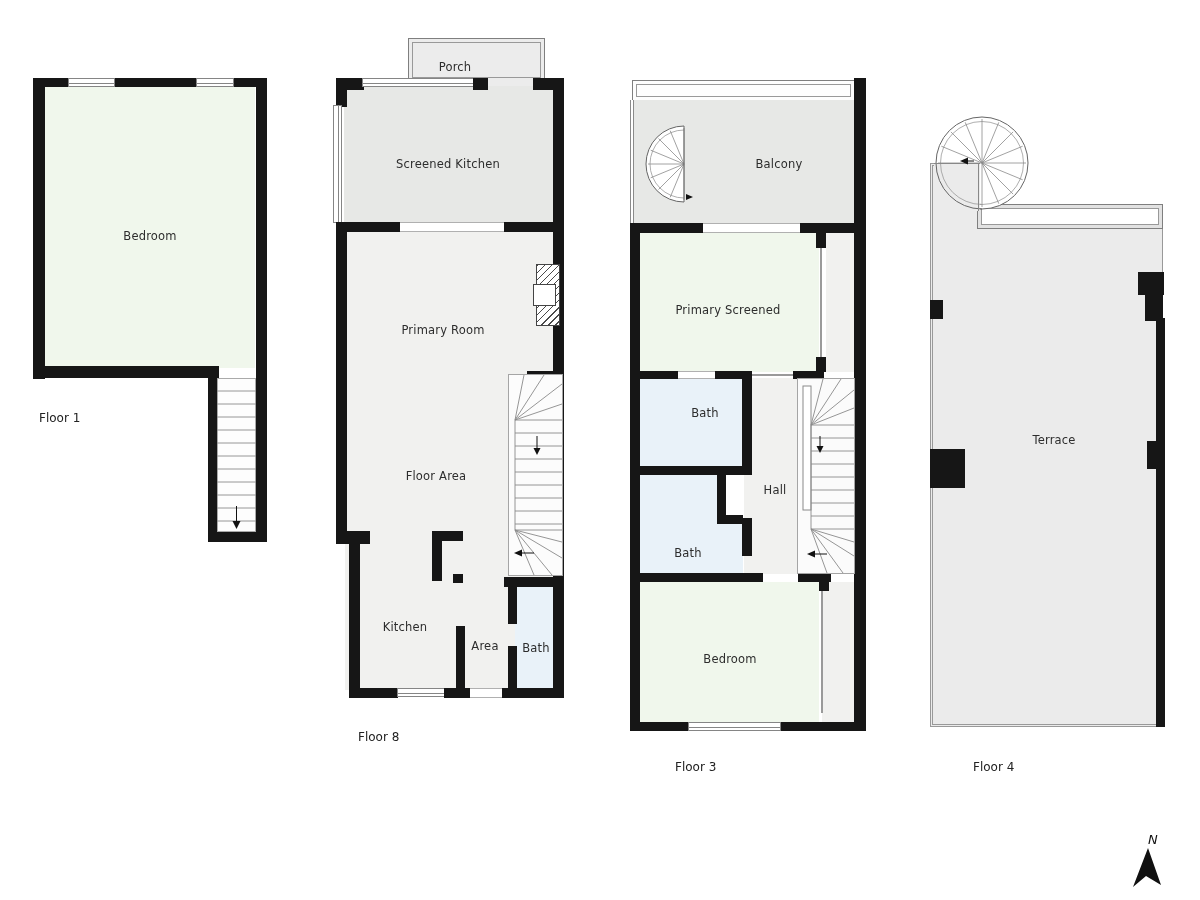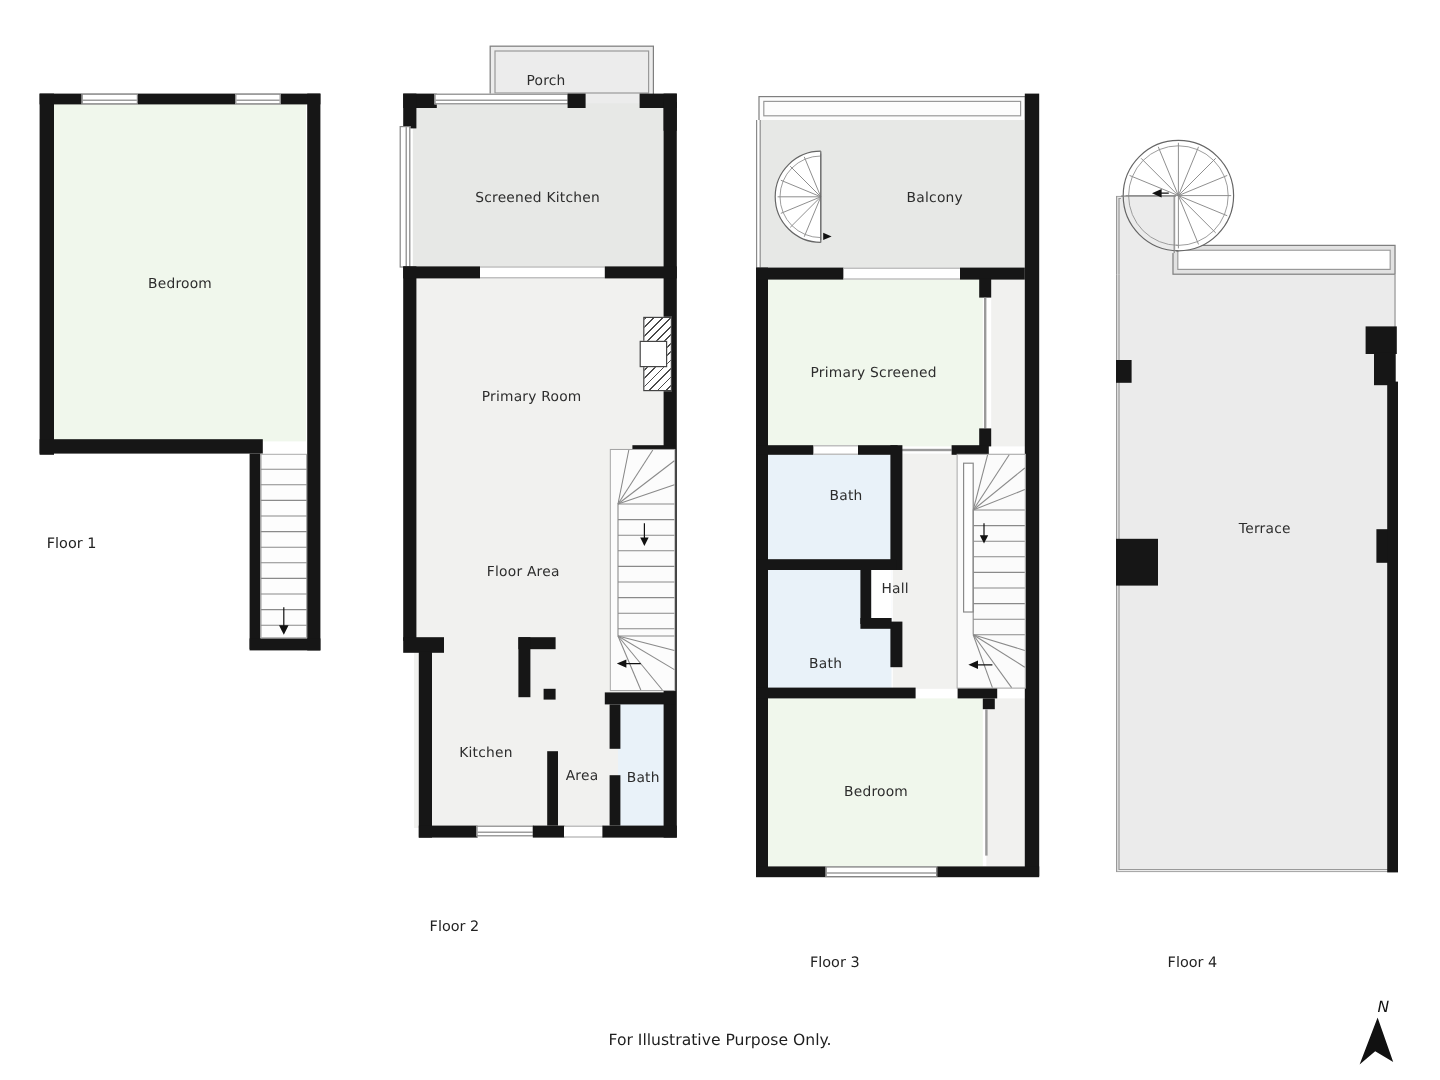--- a/index.html
+++ b/index.html
@@ -20,21 +20,21 @@
   .dooh{position:absolute;background:#fff;border-top:1px solid #b0b0b0;border-bottom:1px solid #b0b0b0;box-sizing:border-box;}
   .tline{position:absolute;background:#9a9a9a;}
   .vedge{position:absolute;background:#fff;border-left:1px solid #8a8a8a;border-right:1px solid #8a8a8a;box-sizing:border-box;}
   .nest{position:absolute;border:1px solid #7f7f7f;box-sizing:border-box;}
   .nest-inner{position:absolute;left:3px;top:3px;right:3px;bottom:3px;border:1px solid #999;box-sizing:border-box;}
   .hatch{position:absolute;background-color:#fff;border:1px solid #444;box-sizing:border-box;
          background-image:repeating-linear-gradient(135deg,#4a4a4a 0 1px,transparent 1px 5px);}
   .firebox{position:absolute;background:#fff;border:1px solid #444;box-sizing:border-box;}
   .room-label{position:absolute;transform:translate(-50%,-50%);font-size:11.5px;color:var(--label,#2d2d2d);
               white-space:nowrap;letter-spacing:.2px;}
-  .caption{position:absolute;font-size:12px;color:#222;white-space:nowrap;margin-top:35px;}
+  .caption{position:absolute;font-size:12px;color:#222;white-space:nowrap;}
   .footer{position:absolute;left:0;width:1200px;top:860px;text-align:center;font-size:13px;color:#1e1e1e;}
   .terr{position:absolute;background:var(--terrace-fill,#ebebeb);box-sizing:border-box;}
   .compass-n{position:absolute;font-size:13px;font-style:italic;color:#111;}
 </style>
 </head>
 <body>
 
 <div class="canvas">
 
   <div class="abs" style="left:0;top:0;width:300px;height:560px;">
@@ -139,21 +139,21 @@
       <polygon points="14,175.5 14,182.5 6,179" fill="#111"></polygon>
     </svg>
 
     <div class="room-label" style="left:455px;top:67px;">Porch</div>
     <div class="room-label" style="left:448px;top:164px;">Screened Kitchen</div>
     <div class="room-label" style="left:443px;top:330px;">Primary Room</div>
     <div class="room-label" style="left:436px;top:476px;">Floor Area</div>
     <div class="room-label" style="left:405px;top:627px;">Kitchen</div>
     <div class="room-label" style="left:485px;top:646px;">Area</div>
     <div class="room-label" style="left:536px;top:648px;">Bath</div>
-    <div class="caption" style="left:358px;top:730px;">Floor 2</div>
+    <div class="caption" style="left:358px;top:730px;">Floor 8</div>
   </div>
 
   <div class="abs" style="left:0;top:0;width:900px;height:790px;">
     <div class="nest" style="left:632px;top:80px;width:223px;height:21px;background:#fdfdfd;">
       <div class="nest-inner"></div>
     </div>
     <div class="fill f-gray" style="left:634px;top:100px;width:221px;height:124px;"></div>
     <div class="fill f-green" style="left:639px;top:232px;width:180px;height:140px;"></div>
     <div class="fill f-int" style="left:826px;top:232px;width:29px;height:140px;"></div>
     <div class="fill f-blue" style="left:639px;top:378px;width:104px;height:89px;"></div>
@@ -232,21 +232,21 @@
           <line x1="44" y1="43" x2="30.2" y2="76.3"></line>
         <line x1="44" y1="43" x2="44" y2="79"></line>
       </g>
       <line x1="44" y1="5" x2="44" y2="81" stroke="#666"></line>
       <polygon points="46,73 46,79 53,76" fill="#111"></polygon>
     </svg>
 
     <div class="room-label" style="left:779px;top:164px;">Balcony</div>
     <div class="room-label" style="left:728px;top:310px;">Primary Screened</div>
     <div class="room-label" style="left:705px;top:413px;">Bath</div>
-    <div class="room-label" style="left:746px;top:490px;">Hall</div>
+    <div class="room-label" style="left:775px;top:490px;">Hall</div>
     <div class="room-label" style="left:688px;top:553px;">Bath</div>
     <div class="room-label" style="left:730px;top:659px;">Bedroom</div>
     <div class="caption" style="left:675px;top:760px;">Floor 3</div>
   </div>
 
   <div class="abs" style="left:0;top:0;width:1200px;height:790px;">
     <div class="terr" style="left:930px;top:163px;width:48px;height:67px;border-left:3px double #999;border-top:3px double #999;"></div>
     <div class="terr" style="left:930px;top:229px;width:233px;height:498px;border-left:3px double #999;border-bottom:3px double #999;border-right:1px solid #999;"></div>
     <div class="nest" style="left:977px;top:204px;width:186px;height:25px;background:#e2e2e2;">
       <div class="nest-inner" style="background:#ffffff;"></div>
@@ -289,15 +289,14 @@
     <div class="room-label" style="left:1054px;top:440px;">Terrace</div>
     <div class="caption" style="left:973px;top:760px;">Floor 4</div>
   </div>
 
   <div class="abs" style="left:1124px;top:832px;width:50px;height:62px;">
     <div class="compass-n" style="left:24px;top:0;">N</div>
     <svg style="position:absolute;left:6px;top:16px;" width="34" height="40" viewBox="0 0 34 40">
       <polygon points="18,0 31,37 16,28 3,39" fill="#111"></polygon>
     </svg>
   </div>
-  <div class="footer">For Illustrative Purpose Only.</div>
 
 </div>
 
 </body></html>

